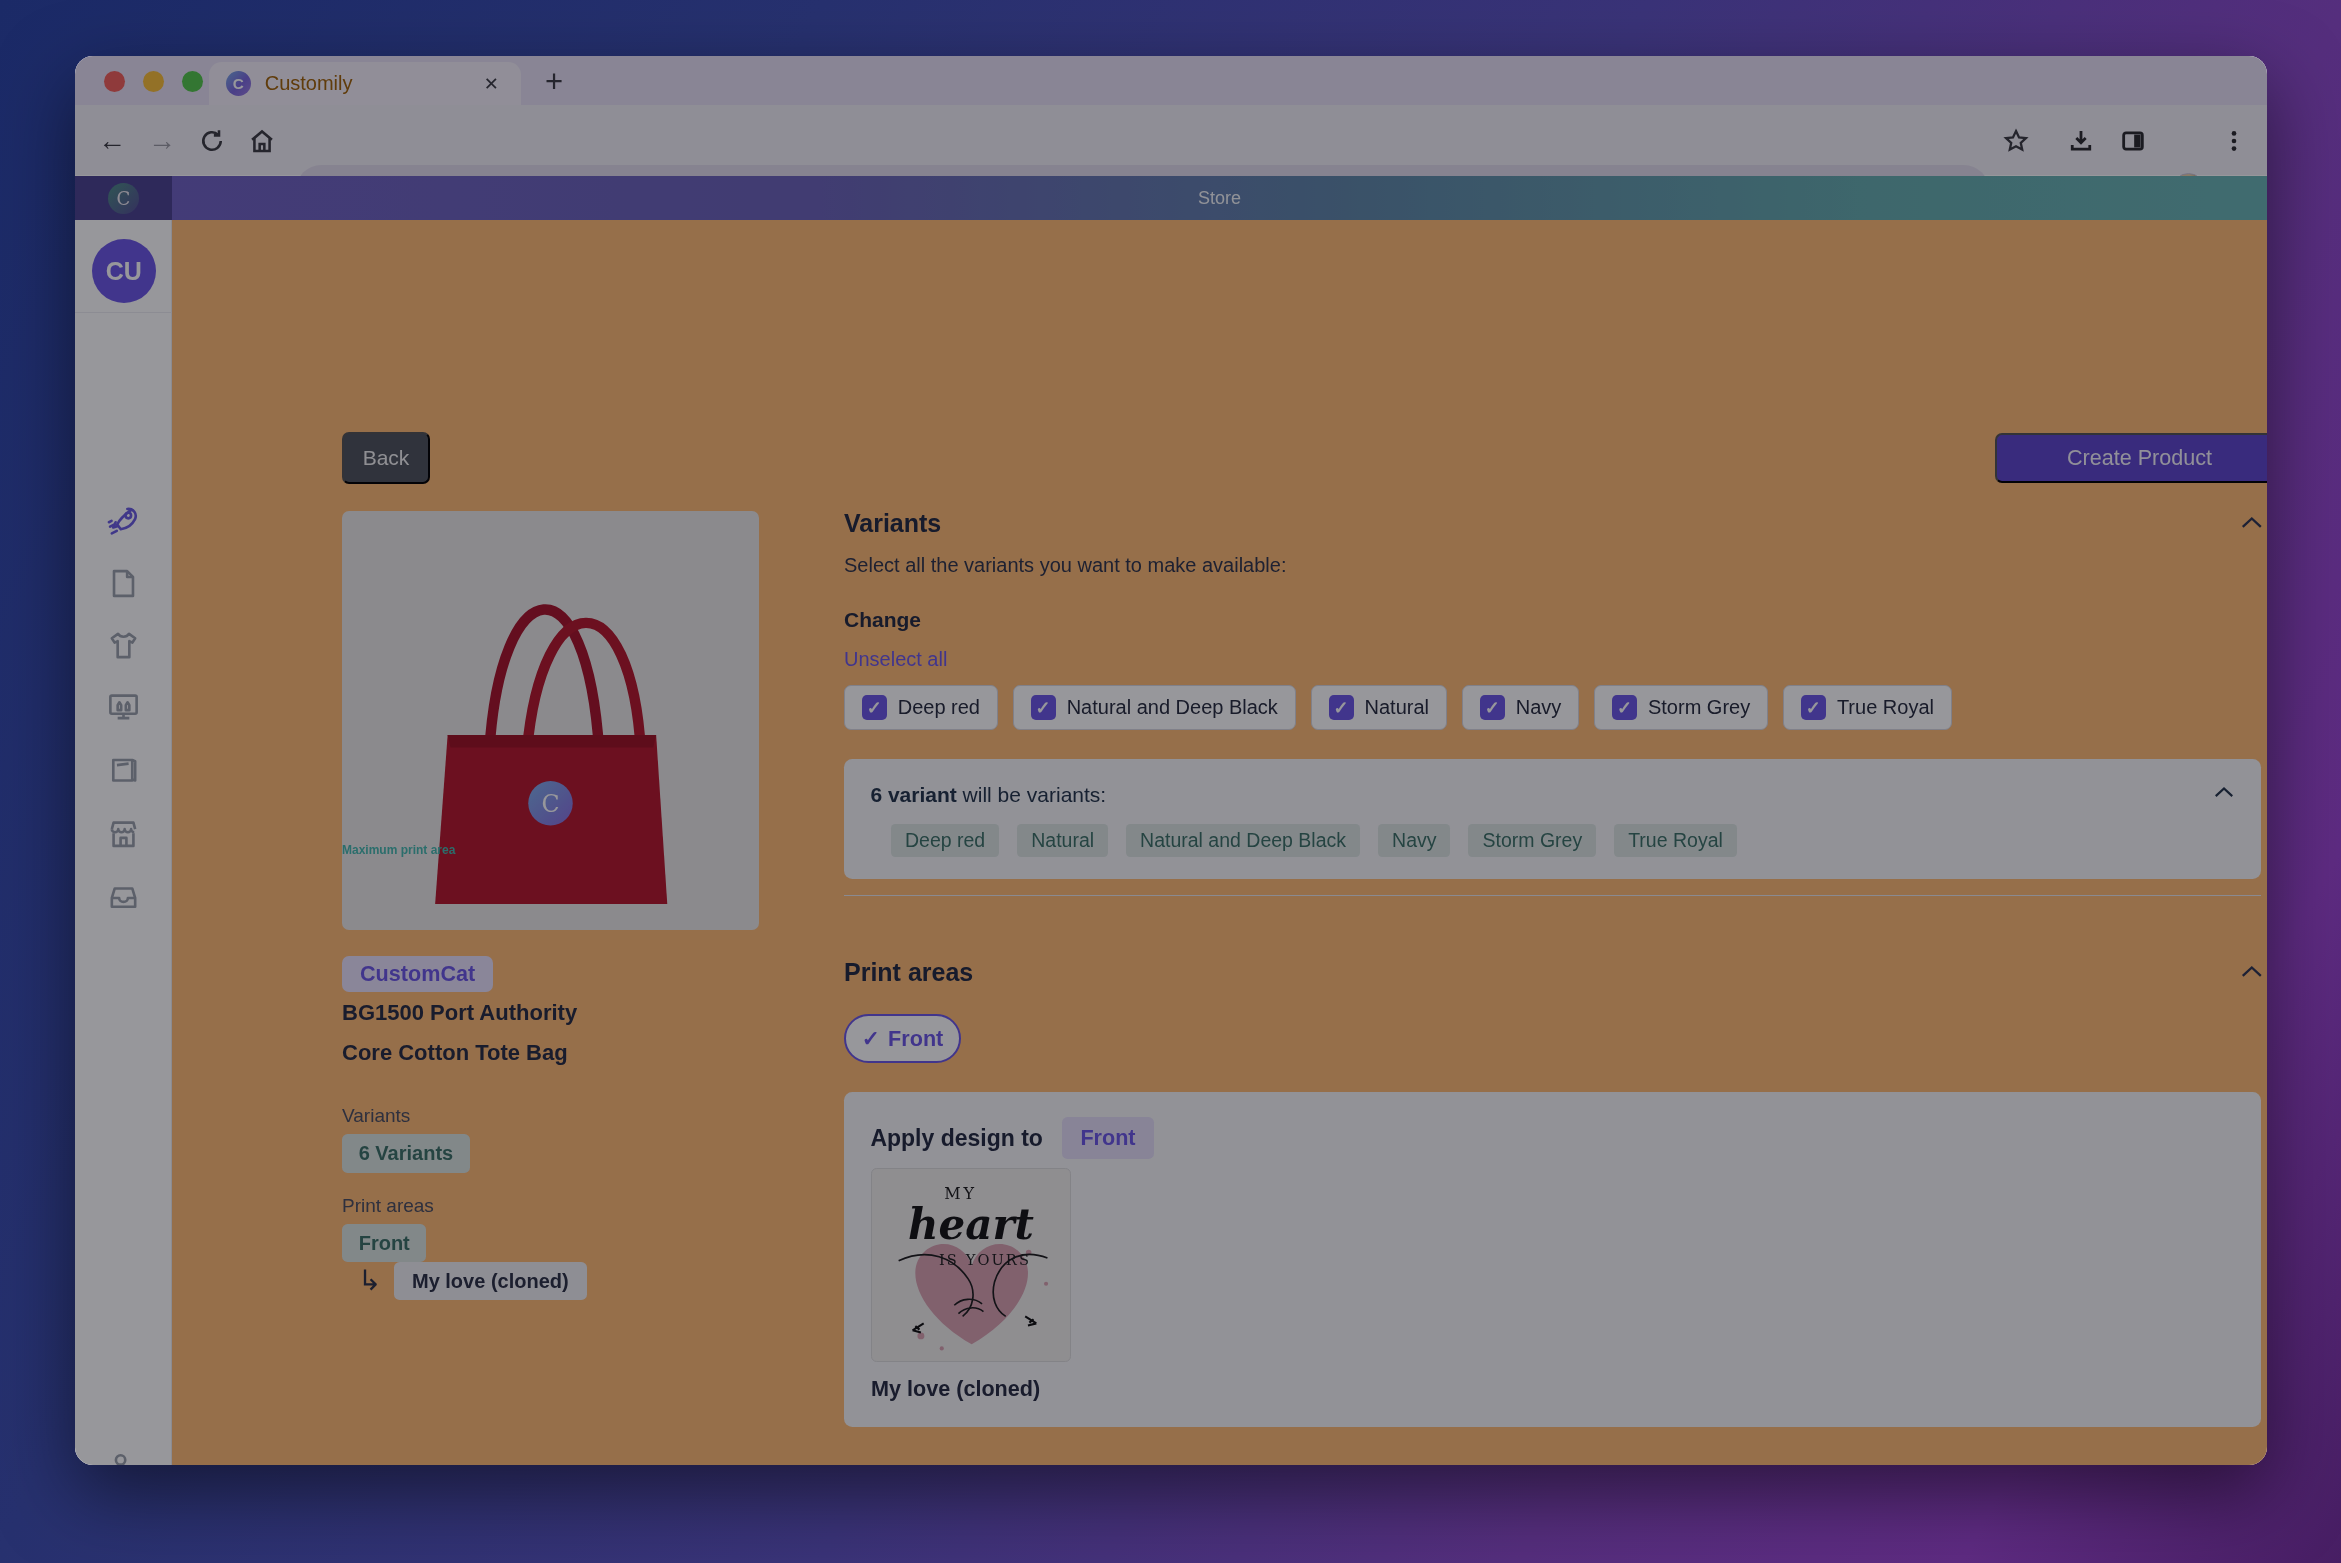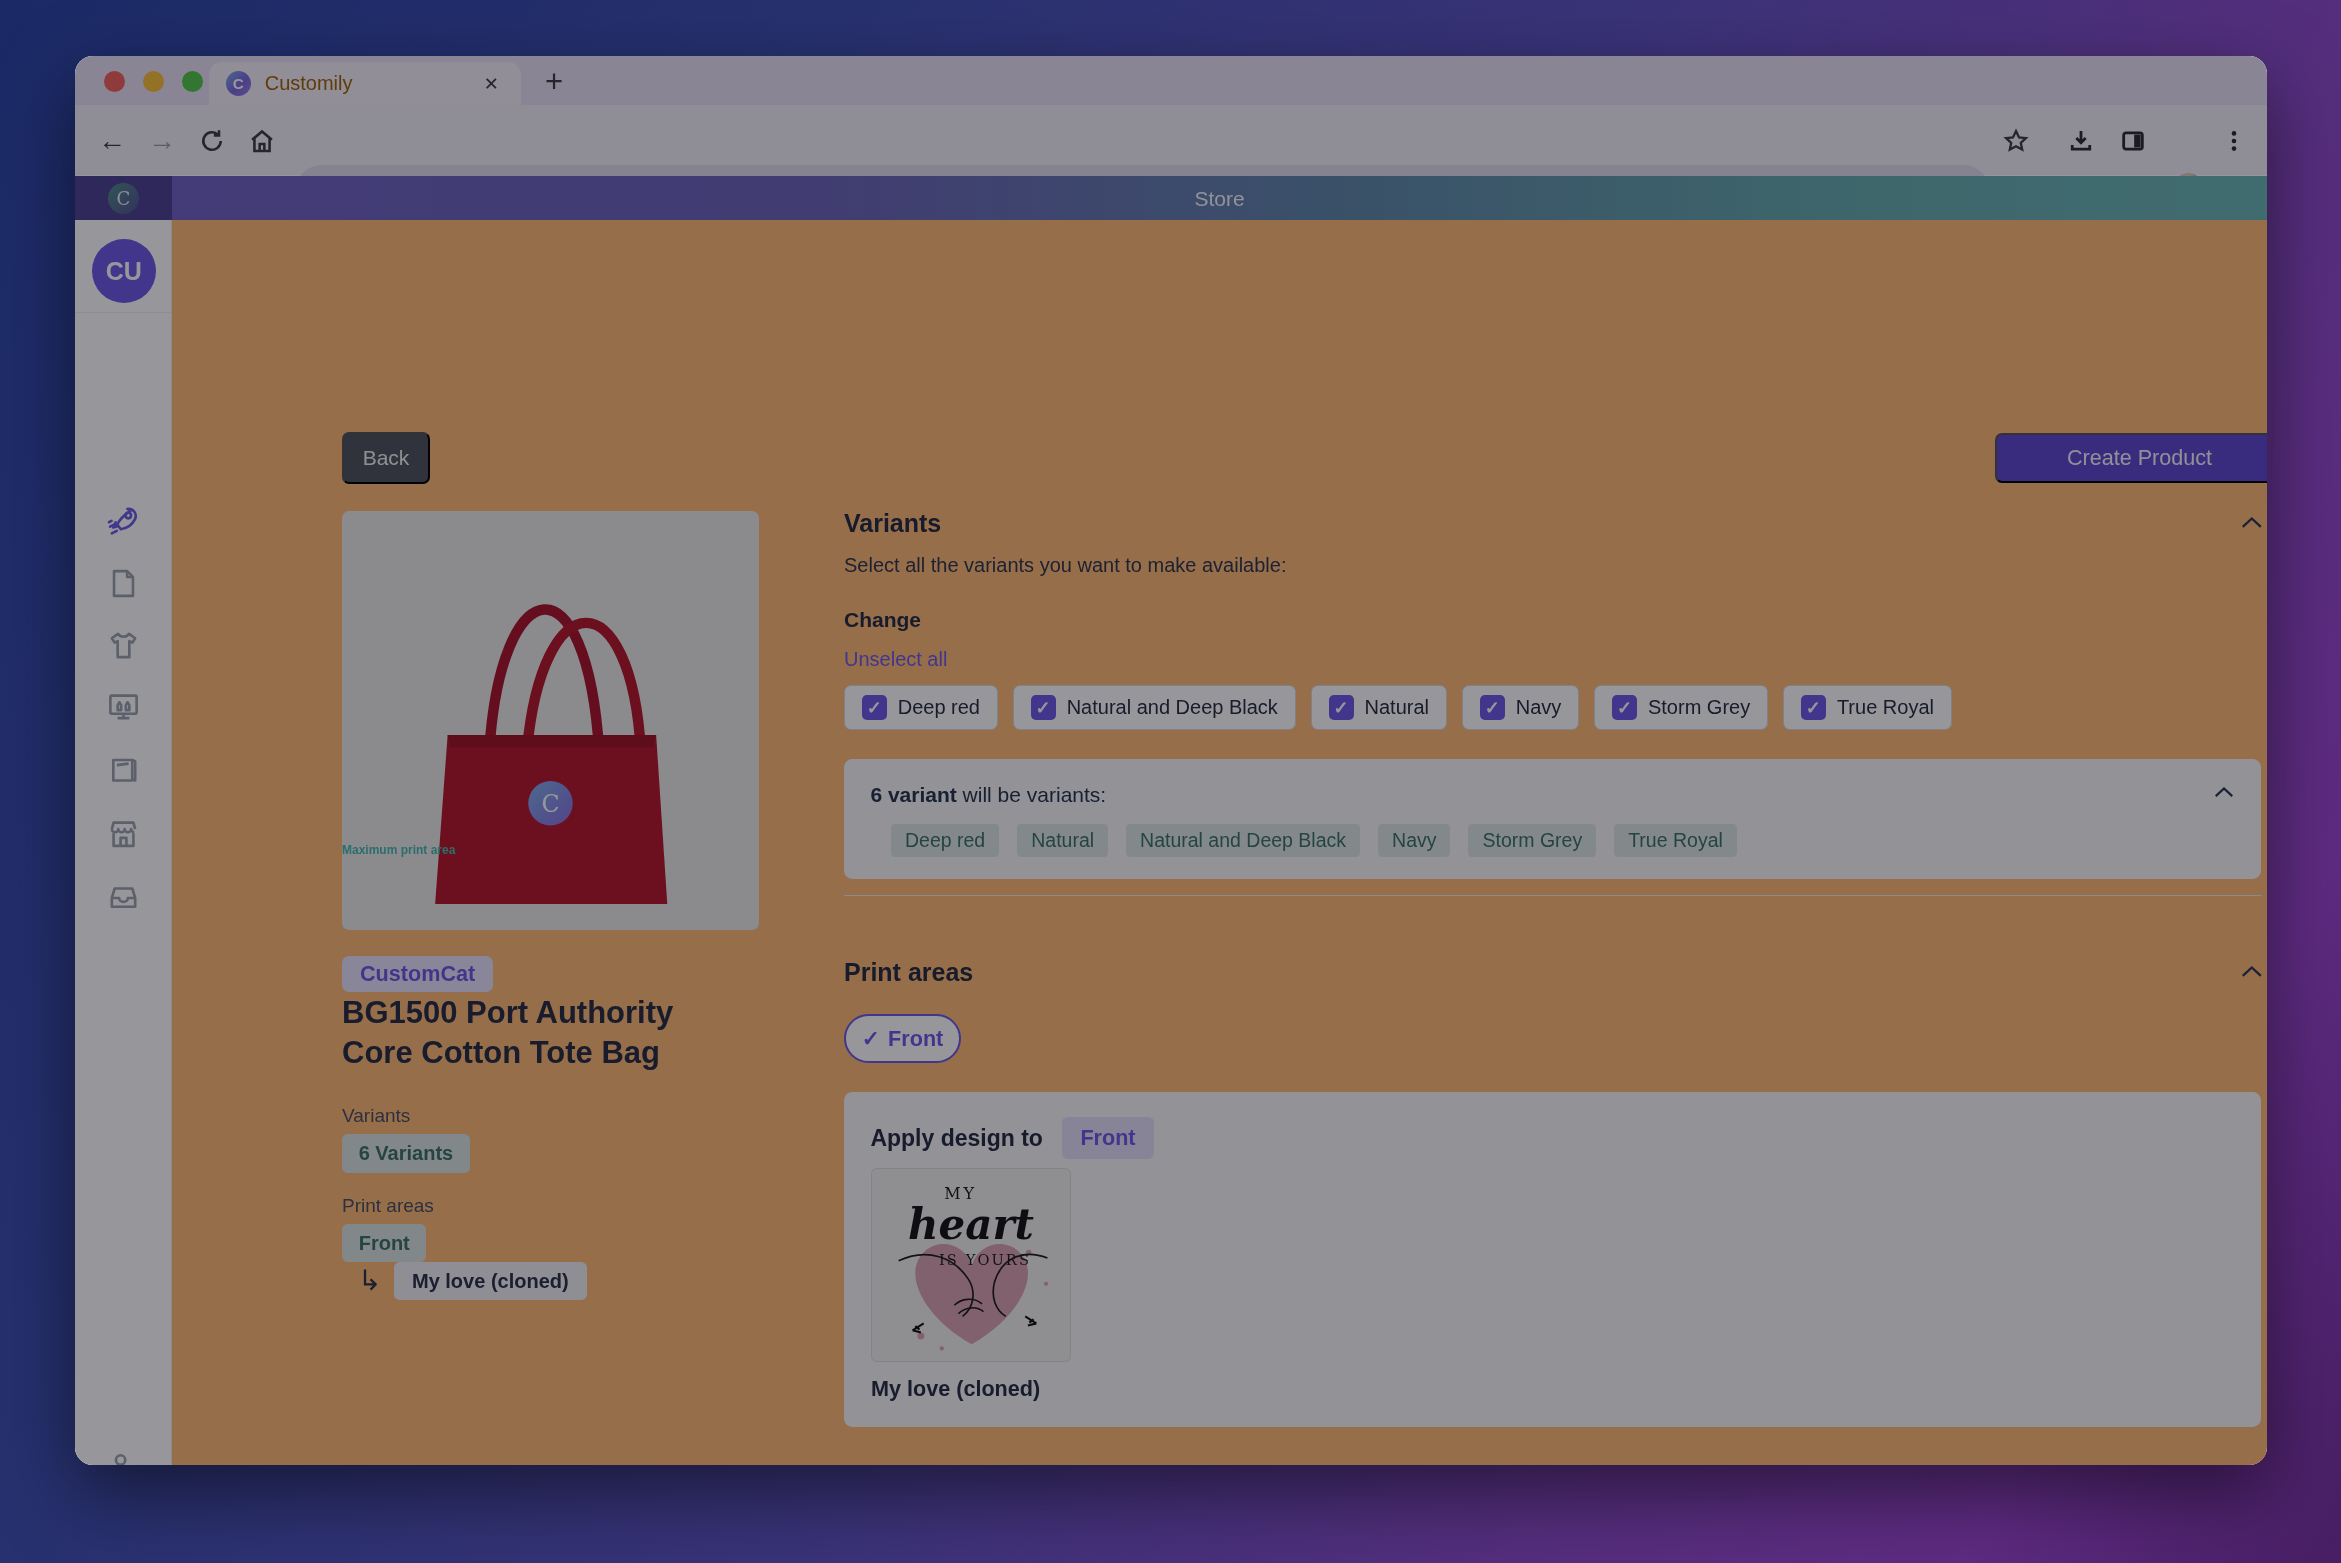--- a/index.html
+++ b/index.html
@@ -36,21 +36,21 @@
     background:radial-gradient(circle at 35% 30%, #e8cfa8 0 35%, #b58a5e 65%, #6c5138 100%); border:1.4px solid #c9c3d6; }
 
   .storebar { position:absolute; left:0; top:120px; width:100%; height:45px;
     background:linear-gradient(90deg,#6f61c3 0%, #6b63b8 34%, #5f87a8 58%, #66adae 82%, #6ab4b4 100%); }
   .logo-square { position:absolute; left:0; top:0; width:97px; height:45px; background:#4a4390;
     display:flex; align-items:center; justify-content:center; }
   .logo-circ { width:31px; height:31px; border-radius:50%; background:linear-gradient(135deg,#4e8f86,#565096);
     display:flex; align-items:center; justify-content:center; color:#efeaf2; font-size:18px;
     font-family:"DejaVu Serif", serif; }
   .store-title { position:absolute; left:97px; right:0; top:0; height:45px; line-height:45px;
-    text-align:center; color:rgba(255,255,255,.93); font-size:21px; font-weight:500; }
+    text-align:center; color:rgba(255,255,255,.93); font-size:18px; font-weight:500; }
 
   
   .sidebar { position:absolute; left:0; top:164px; width:97px; bottom:0; background:#ffffff; border-right:1.4px solid #ebebf0; }
   .side-avatar { position:absolute; left:16.7px; top:19px; width:64px; height:64px; border-radius:50%;
     background:#6c57e6; color:#fff; font-size:25px; font-weight:bold;
     display:flex; align-items:center; justify-content:center; }
   .side-div { position:absolute; left:0; top:92px; width:97px; height:1.4px; background:#ededf2; }
   .side-ic { position:absolute; left:31px; width:35px; height:35px; color:#9aa0ab; }
   .side-ic.active { color:#6a5ce1; }
   .side-ic svg { width:35px; height:35px; }
@@ -60,21 +60,21 @@
 
   .back-btn { position:absolute; left:170px; top:212px; width:88px; height:52px; border-radius:7px;
     background:#4e545c; color:#f2f2f2; font-size:21px; display:flex; align-items:center; justify-content:center; }
   .create-btn { position:absolute; left:1823px; top:213px; width:289px; height:50px; border-radius:7px;
     background:#5e46cc; color:#f5f3fb; font-size:21.6px; display:flex; align-items:center; justify-content:center; }
 
   .product-img { position:absolute; left:170px; top:291px; width:417px; height:419px; border-radius:7px;
     background:#ebe9e7; overflow:hidden; }
   .provider-badge { position:absolute; left:170px; top:736px; height:36px; padding:12px 18px; border-radius:7px;
     background:#e9e2fb; color:#6c57e6; font-size:21.6px; font-weight:bold; display:inline-flex; align-items:center; }
-  .product-title { position:absolute; left:170px; top:773px; width:431px; font-size:31px; line-height:40px;
+  .product-title { position:absolute; left:170px; top:773px; width:431px; font-size:22px; line-height:40px;
     font-weight:bold; color:#272c42; }
   .mini-label { position:absolute; left:170px; font-size:19px; color:#4a4e60; }
   .teal-chip { height:39px; padding:0 16.7px; border-radius:5.6px; background:#dbe5e1; color:#3c7066;
     font-size:20px; font-weight:bold; display:inline-flex; align-items:center; }
   .chip-variants { position:absolute; left:170px; top:914px; }
   .chip-front-left { position:absolute; left:170px; top:1004px; height:38px; }
   .design-row { position:absolute; left:186px; top:1042px; display:flex; align-items:center; gap:12.5px; }
   .sub-arrow { font-size:28px; color:#2c3146; line-height:28px; }
   .design-chip { height:38px; padding:0 18px; border-radius:5.6px; background:#f0f0f3; color:#2c3146;
     font-size:20px; font-weight:bold; display:inline-flex; align-items:center; }

